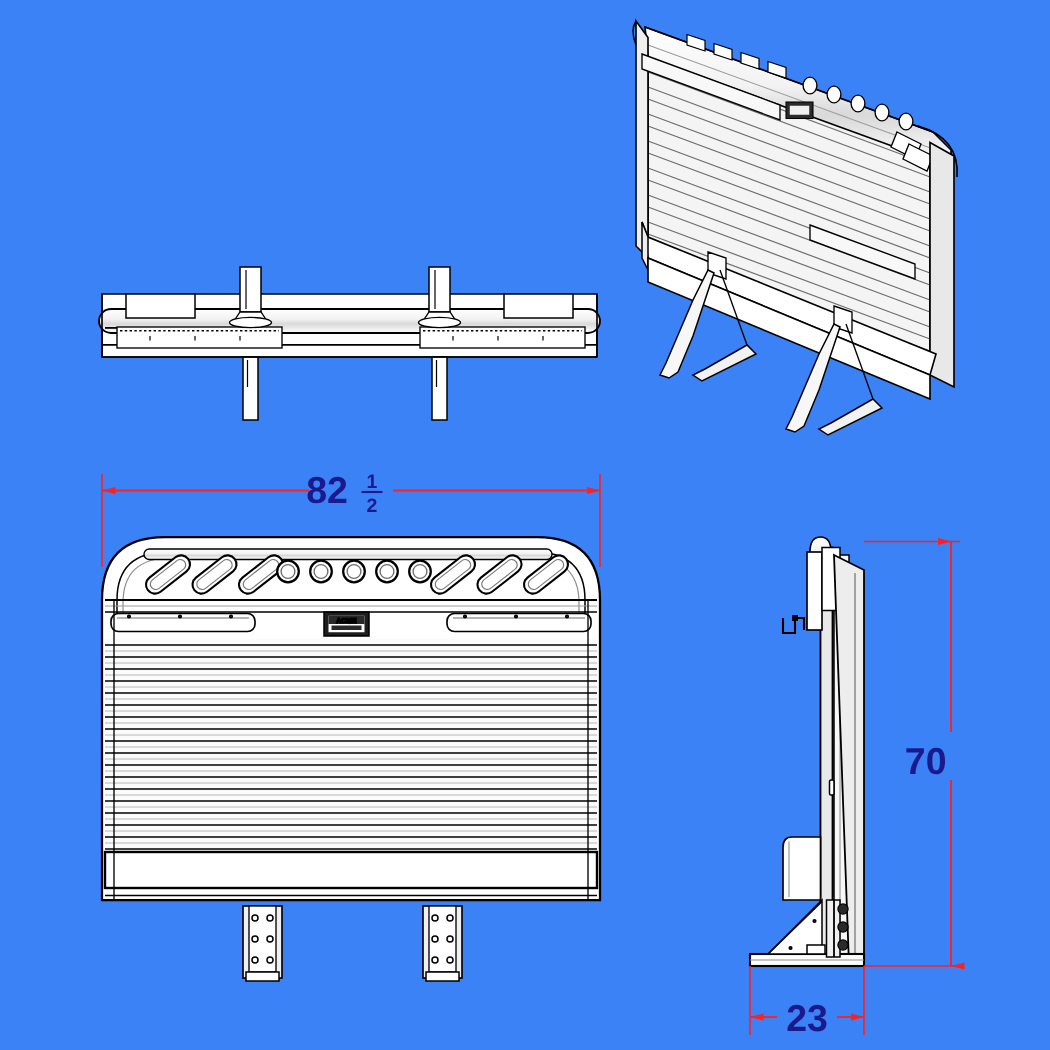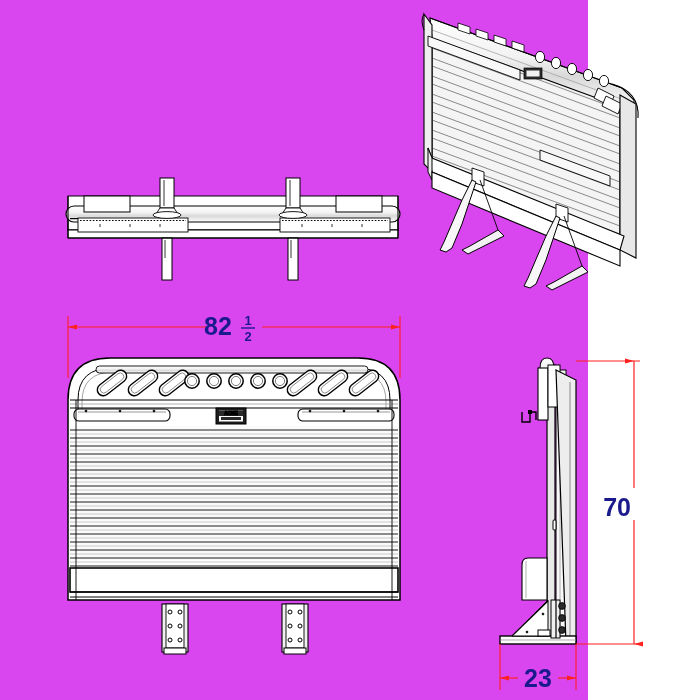--- a/index.html
+++ b/index.html
@@ -1,19 +1,19 @@
 <!DOCTYPE html>
 <html><head>
 <meta charset="utf-8">
 <title>Technical Drawing</title>
 <style>
   html,body{margin:0;padding:0;background:#ffffff;}
   body{width:700px;height:700px;overflow:hidden;
        font-family:"Liberation Sans", sans-serif;}
-  #sheet{position:relative;width:588px;height:700px;background:#d946ef;}
+  #sheet{position:relative;width:700px;height:700px;background:#3b82f6;}
   svg{display:block;}
   .dimtext{font-family:"Liberation Sans", sans-serif;font-weight:bold;fill:#1a1a8c;}
 </style>
 </head>
 <body>
 
 <div id="sheet">
 <svg width="700" height="700" viewBox="0 0 700 700">
 
   <defs>

